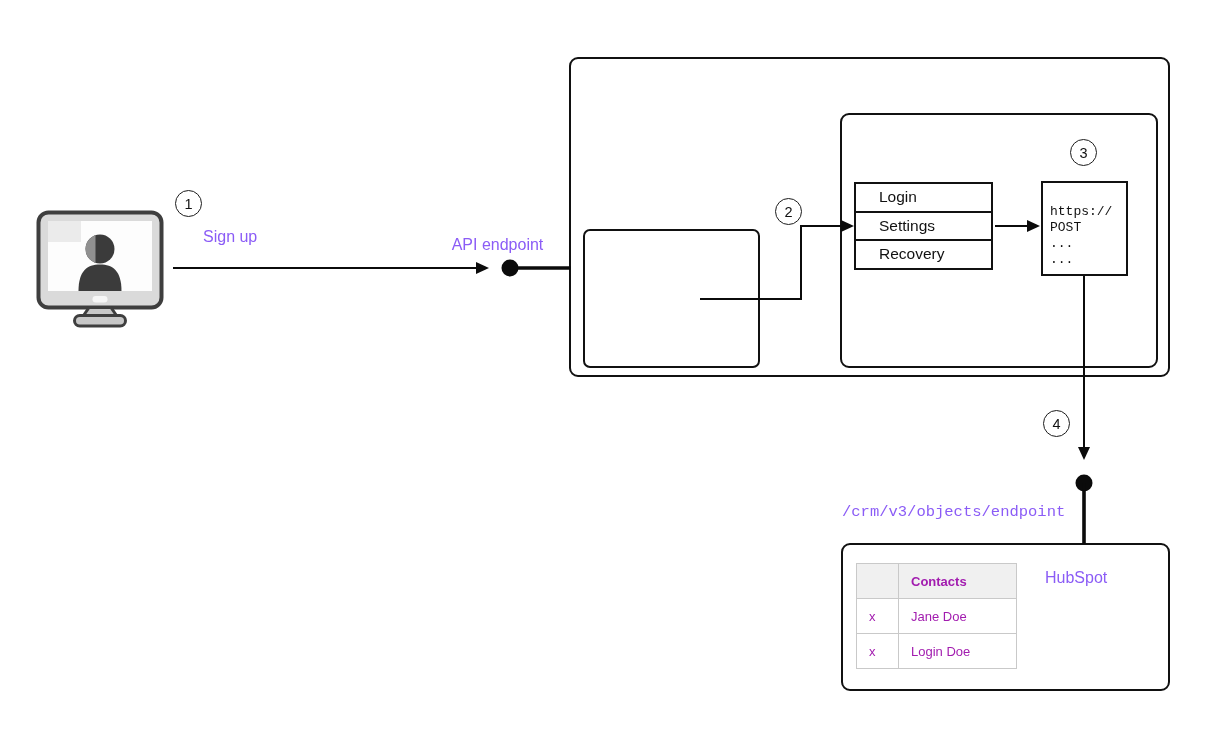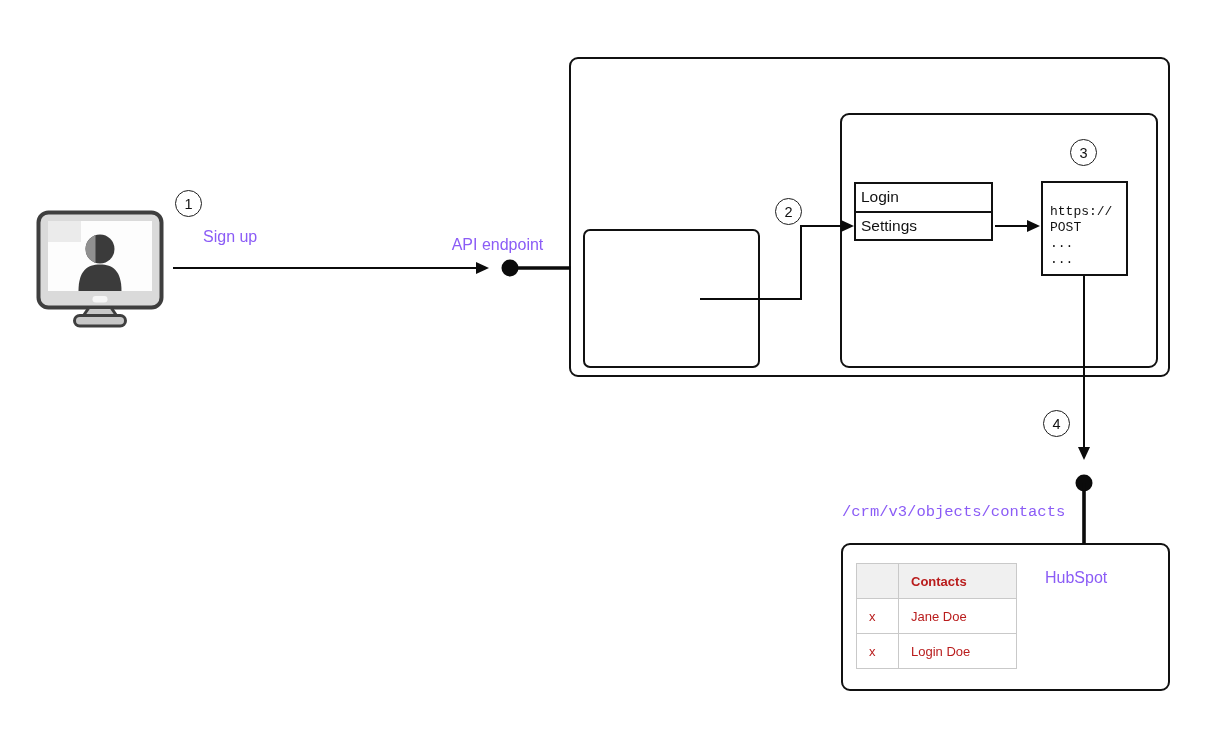--- a/index.html
+++ b/index.html
@@ -13,33 +13,33 @@
   .badge{
     position:absolute;width:27px;height:27px;border:1.5px solid #1c1c1c;border-radius:50%;
     background:#fff;display:flex;align-items:center;justify-content:center;
     font-size:14.5px;box-sizing:border-box;z-index:6;
   }
   #connector-layer{position:absolute;left:0;top:0;z-index:5;pointer-events:none;}
   
   #flow-list{position:absolute;left:854px;top:182px;width:139px;z-index:4;}
   .flow-row{
     height:30.5px;margin-top:-2px;border:2px solid #111;background:#fff;
-    display:flex;align-items:center;padding-left:5px;font-size:15.5px;box-sizing:border-box;
+    display:flex;align-items:center;padding-left:23px;font-size:15.5px;box-sizing:border-box;
   }
   .flow-row:first-child{margin-top:0;}
   
   #webhook-box{
     position:absolute;left:1041px;top:181px;width:87px;height:95px;border:2px solid #111;
     background:#fff;box-sizing:border-box;padding:21px 0 0 7px;z-index:4;
     font-family:"Liberation Mono",monospace;font-size:13px;line-height:16px;
   }
   
   #contacts-table{
     position:absolute;left:856px;top:563px;border-collapse:collapse;z-index:4;
-    font-family:"Liberation Sans",sans-serif;font-size:13px;color:#b91c1c;
+    font-family:"Liberation Sans",sans-serif;font-size:13px;color:#a21caf;
   }
   #contacts-table th,#contacts-table td{border:1px solid #c9c9c9;box-sizing:border-box;}
   #contacts-table th{background:#f0f0f0;height:35px;text-align:left;font-weight:700;padding:0 0 0 12px;}
   #contacts-table td{background:#fff;height:35px;padding:0 0 0 12px;font-weight:400;}
   .col-mark{width:42px;}
   .col-name{width:118px;}
   .mono{font-family:"Liberation Mono",monospace;}
 </style>
 </head>
 <body>
@@ -63,34 +63,35 @@
     <rect x="38.5" y="105.5" width="51" height="10.5" rx="5.25" fill="#c7c7c7" stroke="#3e3e3e" stroke-width="3"></rect>
   </svg>
 
   <div class="badge" style="left:175px;top:190px;">1</div>
   <div class="badge" style="left:775px;top:198px;">2</div>
   <div class="badge" style="left:1070px;top:139px;">3</div>
   <div class="badge" style="left:1043px;top:410px;">4</div>
 
   <div class="label" style="left:203px;top:228px;font-size:16px;">Sign up</div>
   <div class="label" style="left:430px;top:236px;width:135px;text-align:center;font-size:16px;">API endpoint</div>
-  <div class="label mono" style="left:842px;top:503px;font-size:15.5px;">/crm/v3/objects/contacts</div>
+  <div class="label mono" style="left:842px;top:503px;font-size:15.5px;">/crm/v3/objects/endpoint</div>
 
   <div class="box" style="left:569px;top:57px;width:601px;height:320px;z-index:1;"></div>
   <div class="label title" style="left:586px;top:71px;">Ory Identities</div>
 
   <div class="box" style="left:583px;top:229px;width:177px;height:139px;border-radius:7px;z-index:2;"></div>
   <div class="label" style="left:597px;top:241px;font-size:16.5px;font-weight:500;">Self-service flows</div>
 
   <div class="box" style="left:840px;top:113px;width:318px;height:255px;z-index:2;"></div>
   <div class="label title" style="left:868px;top:122px;">Ory Actions</div>
 
   <div id="flow-list">
     <div class="flow-row">Login</div>
     <div class="flow-row">Settings</div>
+    <div class="flow-row">Recovery</div>
   </div>
 
   <div id="webhook-box">
     <div>https://</div>
     <div>POST</div>
     <div>...</div>
     <div>...</div>
   </div>
 
   <div class="box" style="left:841px;top:543px;width:329px;height:148px;z-index:2;"></div>

